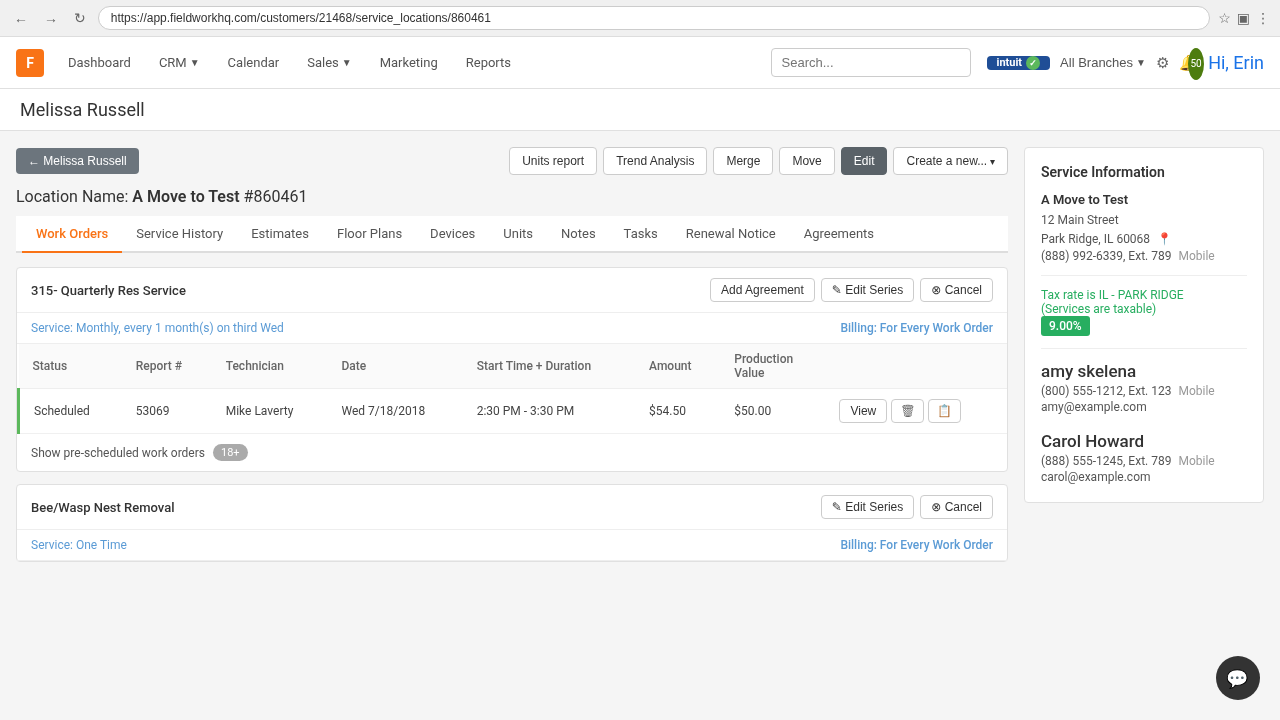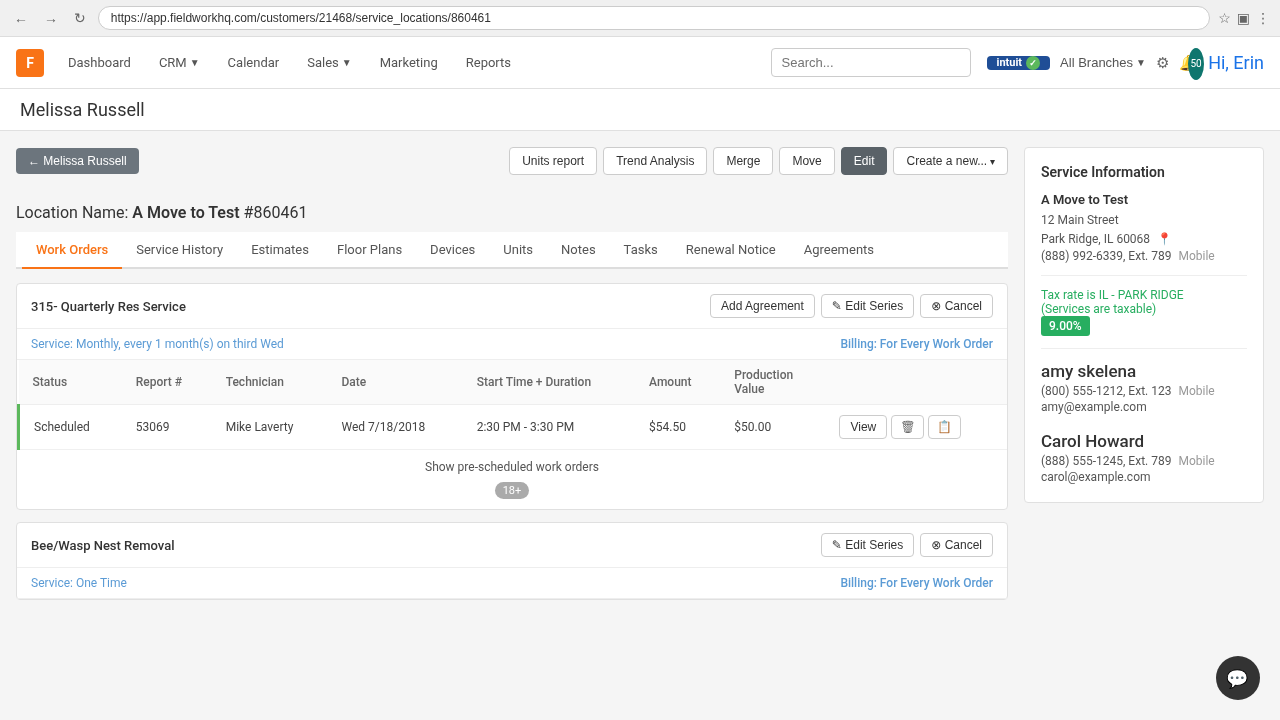--- a/index.html
+++ b/index.html
@@ -69,21 +69,21 @@
       font-size: 11px;
       font-weight: bold;
       display: flex; align-items: center; gap: 4px;
     }
     .intuit-badge .check { background: #5cb85c; border-radius: 50%; width: 14px; height: 14px; display: flex; align-items: center; justify-content: center; font-size: 9px; }
     .branches-btn {
       background: none; border: none; cursor: pointer; color: #555; font-size: 13px; display: flex; align-items: center; gap: 3px;
     }
     .gear-icon, .bell-icon { color: #666; font-size: 15px; cursor: pointer; }
     .notif-badge { position: relative; }
-    .notif-count { background: #0f766e; color: white; border-radius: 50%; width: 16px; height: 32px; font-size: 10px; display: flex; align-items: center; justify-content: center; position: absolute; top: -6px; right: -6px; }
+    .notif-count { background: #4d7c0f; color: white; border-radius: 50%; width: 16px; height: 32px; font-size: 10px; display: flex; align-items: center; justify-content: center; position: absolute; top: -6px; right: -6px; }
     .user-greeting { color: #555; font-size: 18px; }
     .user-greeting span { color: #1a73e8; cursor: pointer; }
 
     
     .page-header {
       background: white;
       padding: 10px 20px;
       border-bottom: 1px solid #e0e0e0;
     }
     .page-title { font-size: 18px; font-weight: 400; color: #333; }
@@ -98,21 +98,21 @@
     }
 
     
     .main-panel { flex: 1; }
 
     
     .action-bar {
       display: flex;
       justify-content: space-between;
       align-items: center;
-      margin-bottom: 28px;
+      margin-bottom: 12px;
     }
     .back-btn {
       background: #6c757d;
       color: white;
       border: none;
       padding: 6px 12px;
       border-radius: 4px;
       cursor: pointer;
       font-size: 12px;
       display: flex; align-items: center; gap: 4px;
@@ -245,21 +245,21 @@
       border-radius: 4px;
       cursor: pointer;
       font-size: 12px;
       color: #666;
     }
 
     .pre-scheduled {
       padding: 10px 14px;
       font-size: 12px;
       color: #555;
-      display: flex; align-items: center; gap: 8px; flex-direction: column;
+      display: flex; align-items: center; gap: 8px;
     }
     .pre-scheduled-badge {
       background: #aaa;
       color: white;
       border-radius: 10px;
       padding: 2px 8px;
       font-size: 11px;
     }
 
     

